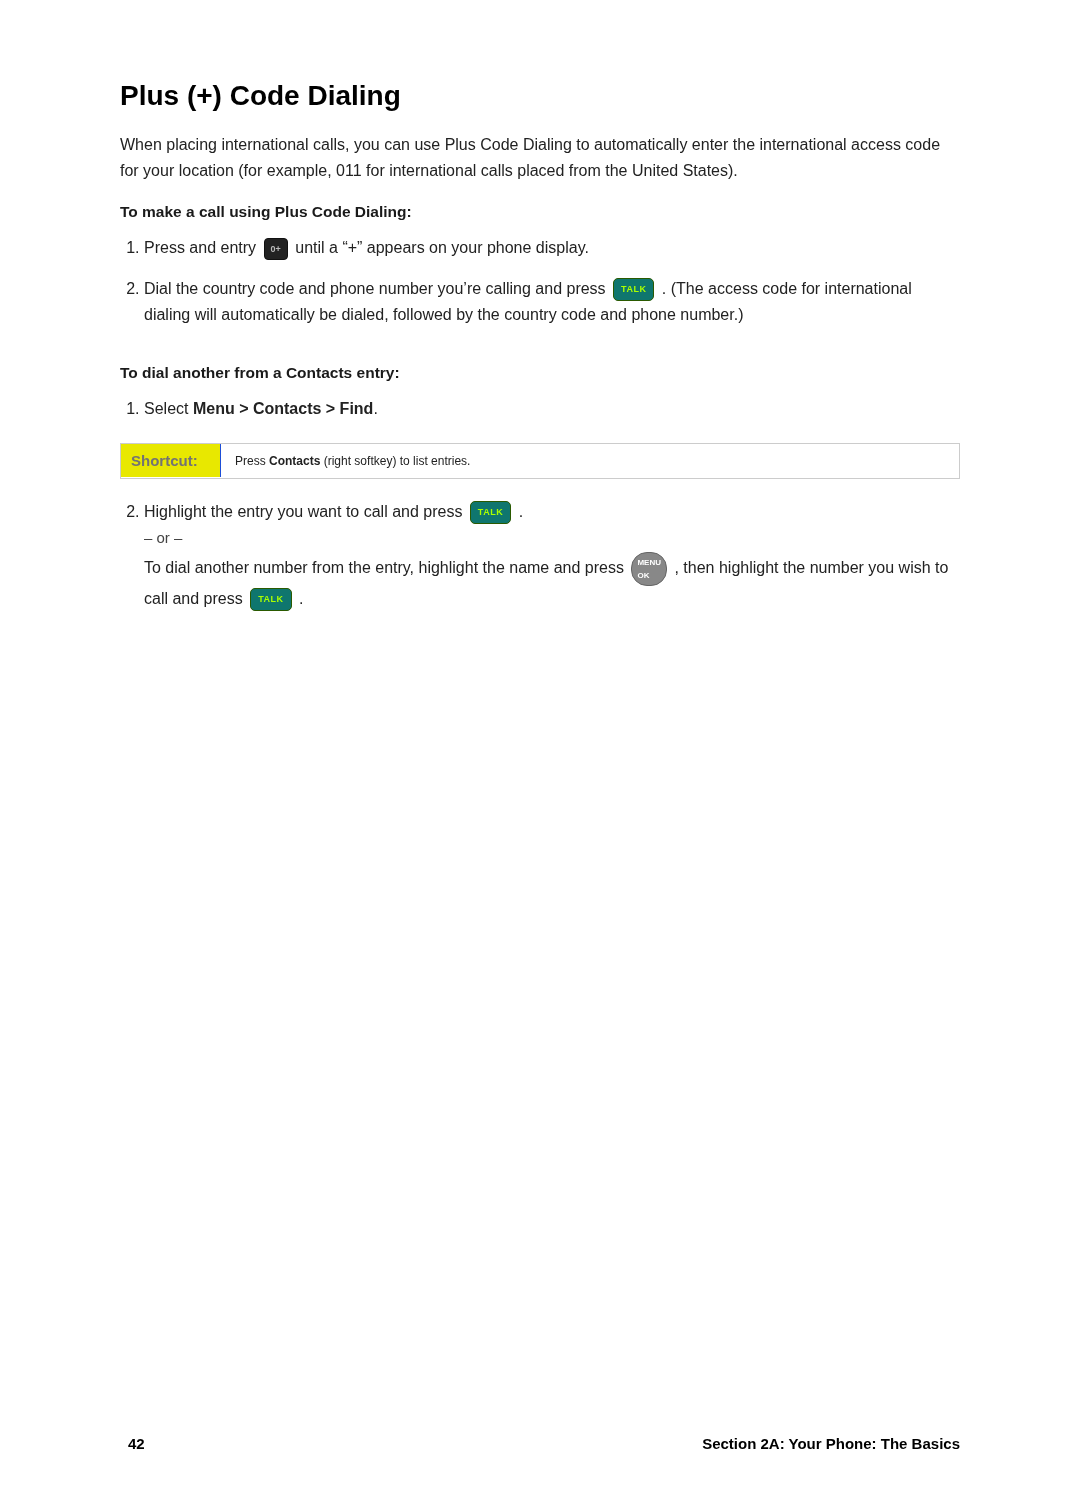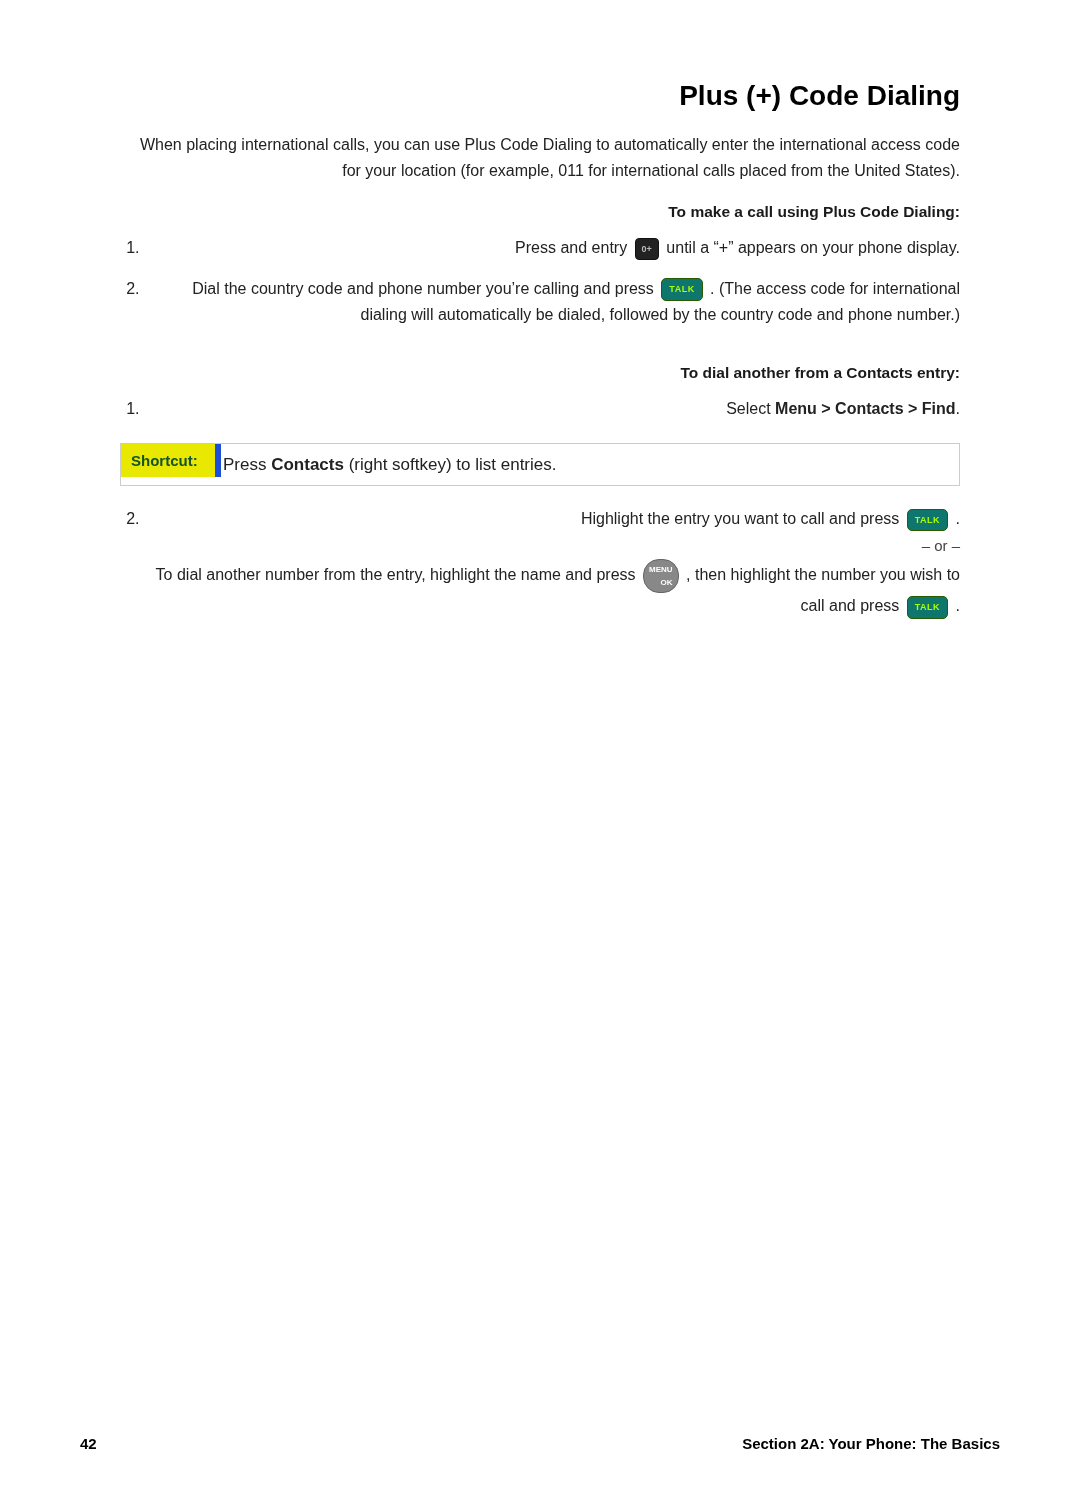--- a/index.html
+++ b/index.html
@@ -1,19 +1,18 @@
 <!DOCTYPE html>
 <html><head>
   <meta charset="utf-8">
   <style>
     * {
       margin: 0;
       padding: 0;
       box-sizing: border-box;
-      text-align: right;
     }
 
     body {
       background: #ffffff;
       font-family: Arial, Helvetica, sans-serif;
       font-size: 16px;
       color: #1a1a1a;
       width: 1080px;
       min-height: 1512px;
       position: relative;
@@ -65,34 +64,34 @@
     .shortcut-box {
       display: flex;
       align-items: flex-start;
       border: 1px solid #ccc;
       margin: 16px 0 20px 0;
       background: #fff;
     }
 
     .shortcut-label {
       background: #e8e800;
-      color: #14532d;
+      color: #737373;
       font-weight: bold;
       font-size: 15px;
       padding: 8px 10px;
       white-space: nowrap;
       display: flex;
       align-items: center;
       min-width: 100px;
-      border-right: 6px solid #1d4ed8;
+      border-right: 1px solid #1d4ed8;
     }
 
     .shortcut-content {
-      padding: 8px 2px;
-      font-size: 17px;
+      padding: 8px 14px;
+      font-size: 12px;
       line-height: 1.5;
       color: #222;
     }
 
     .shortcut-content strong {
       font-weight: bold;
     }
 
     
     .btn-icon {
@@ -148,25 +147,25 @@
     .or-line {
       font-size: 15px;
       color: #444;
       margin: 4px 0;
       line-height: 1.6;
     }
 
     .footer-bar {
       position: absolute;
       bottom: 60px;
-      left: 0;
+      left: 8px;
       right: 0;
       display: flex;
       justify-content: space-between;
-      padding: 0 80px;
+      padding: 0 120px;
       font-size: 15px;
       font-weight: bold;
       color: #000;
     }
 
     .footer-page-num {
       font-weight: bold;
     }
 
     .footer-section-title {

